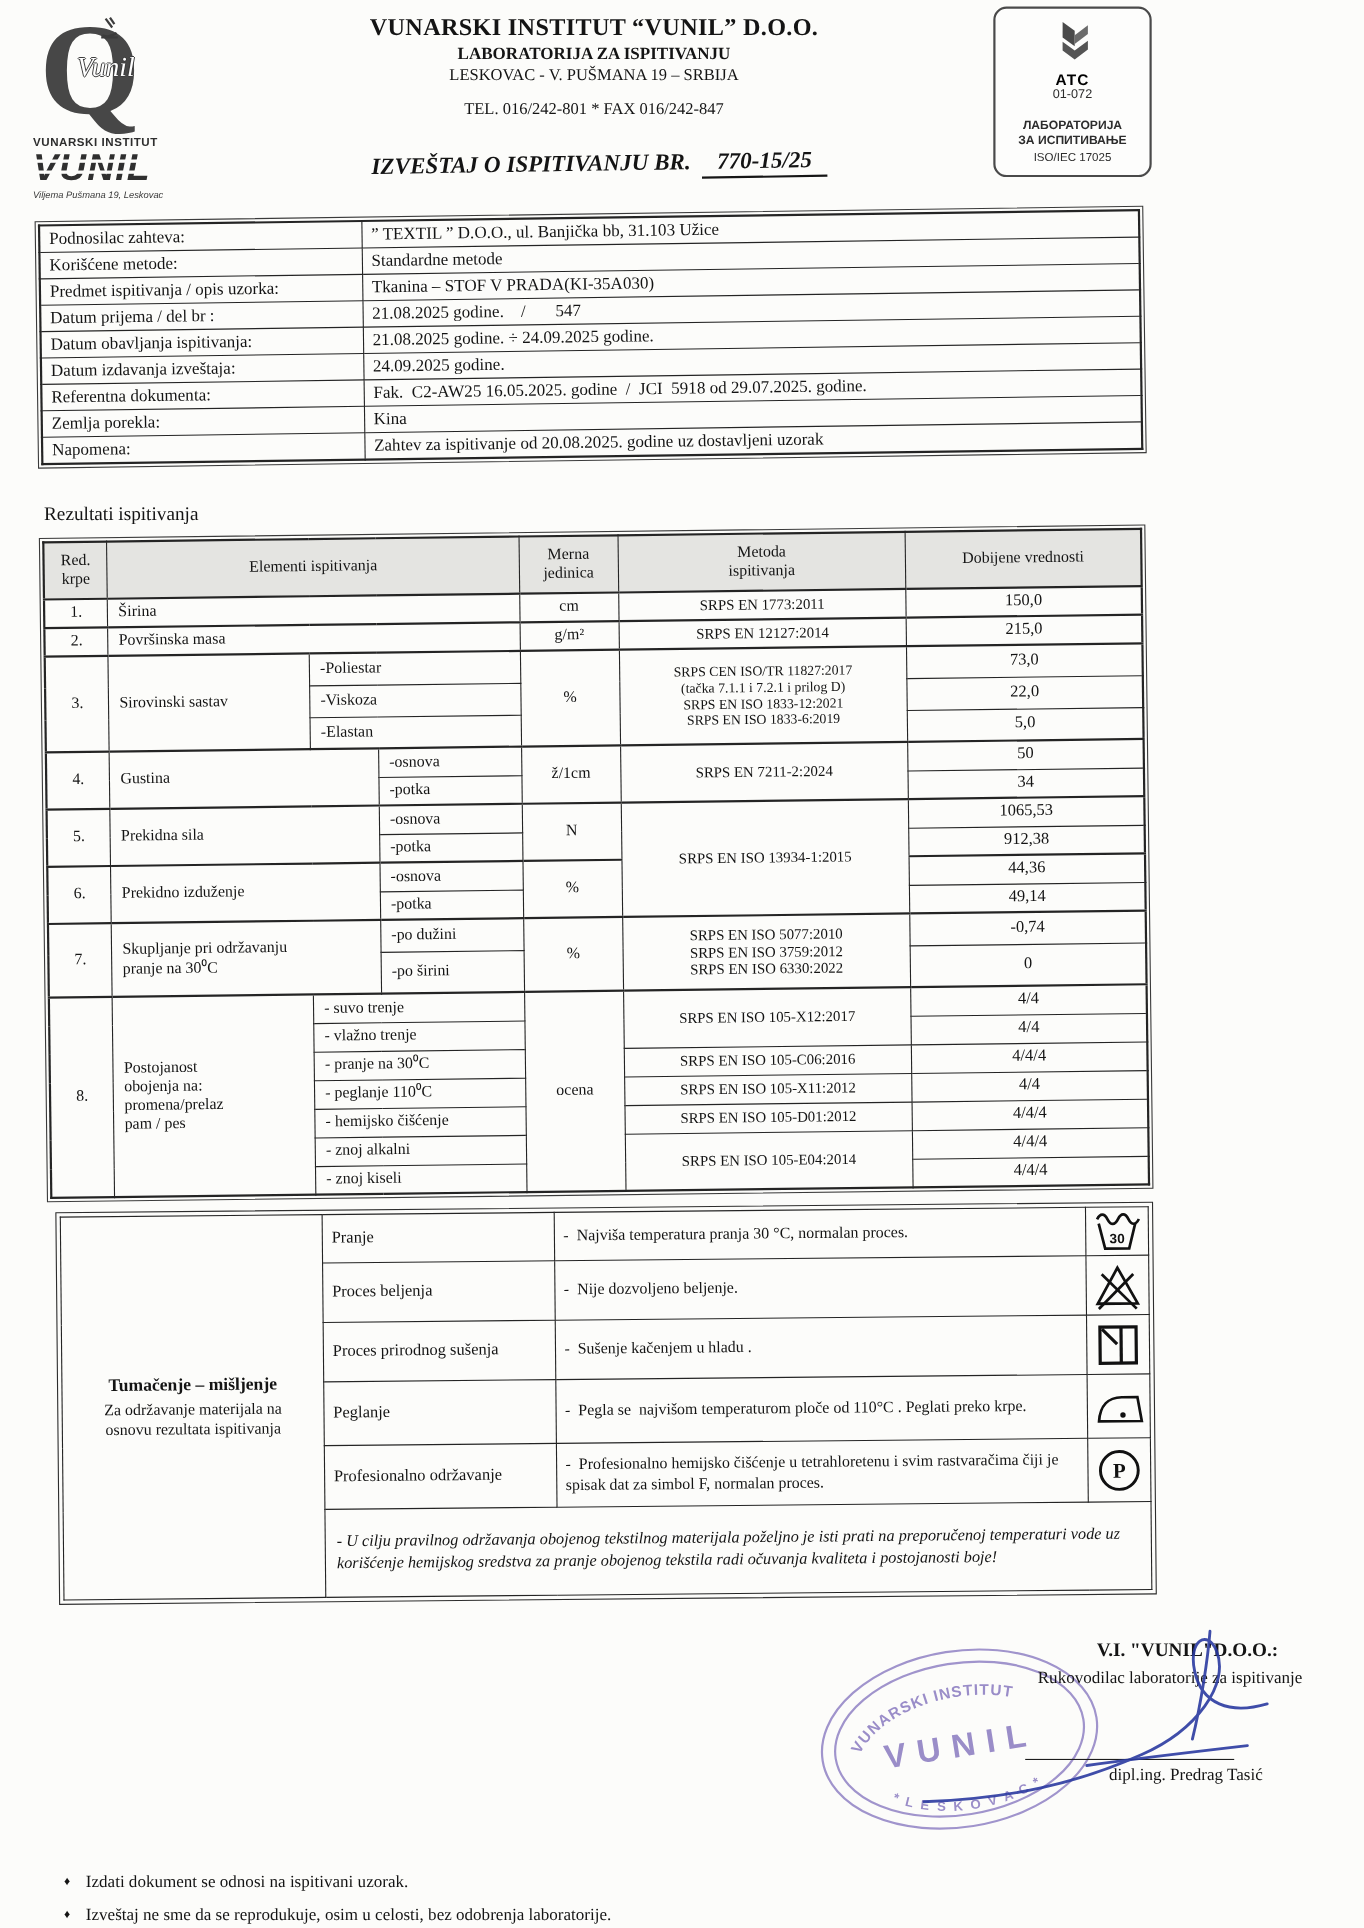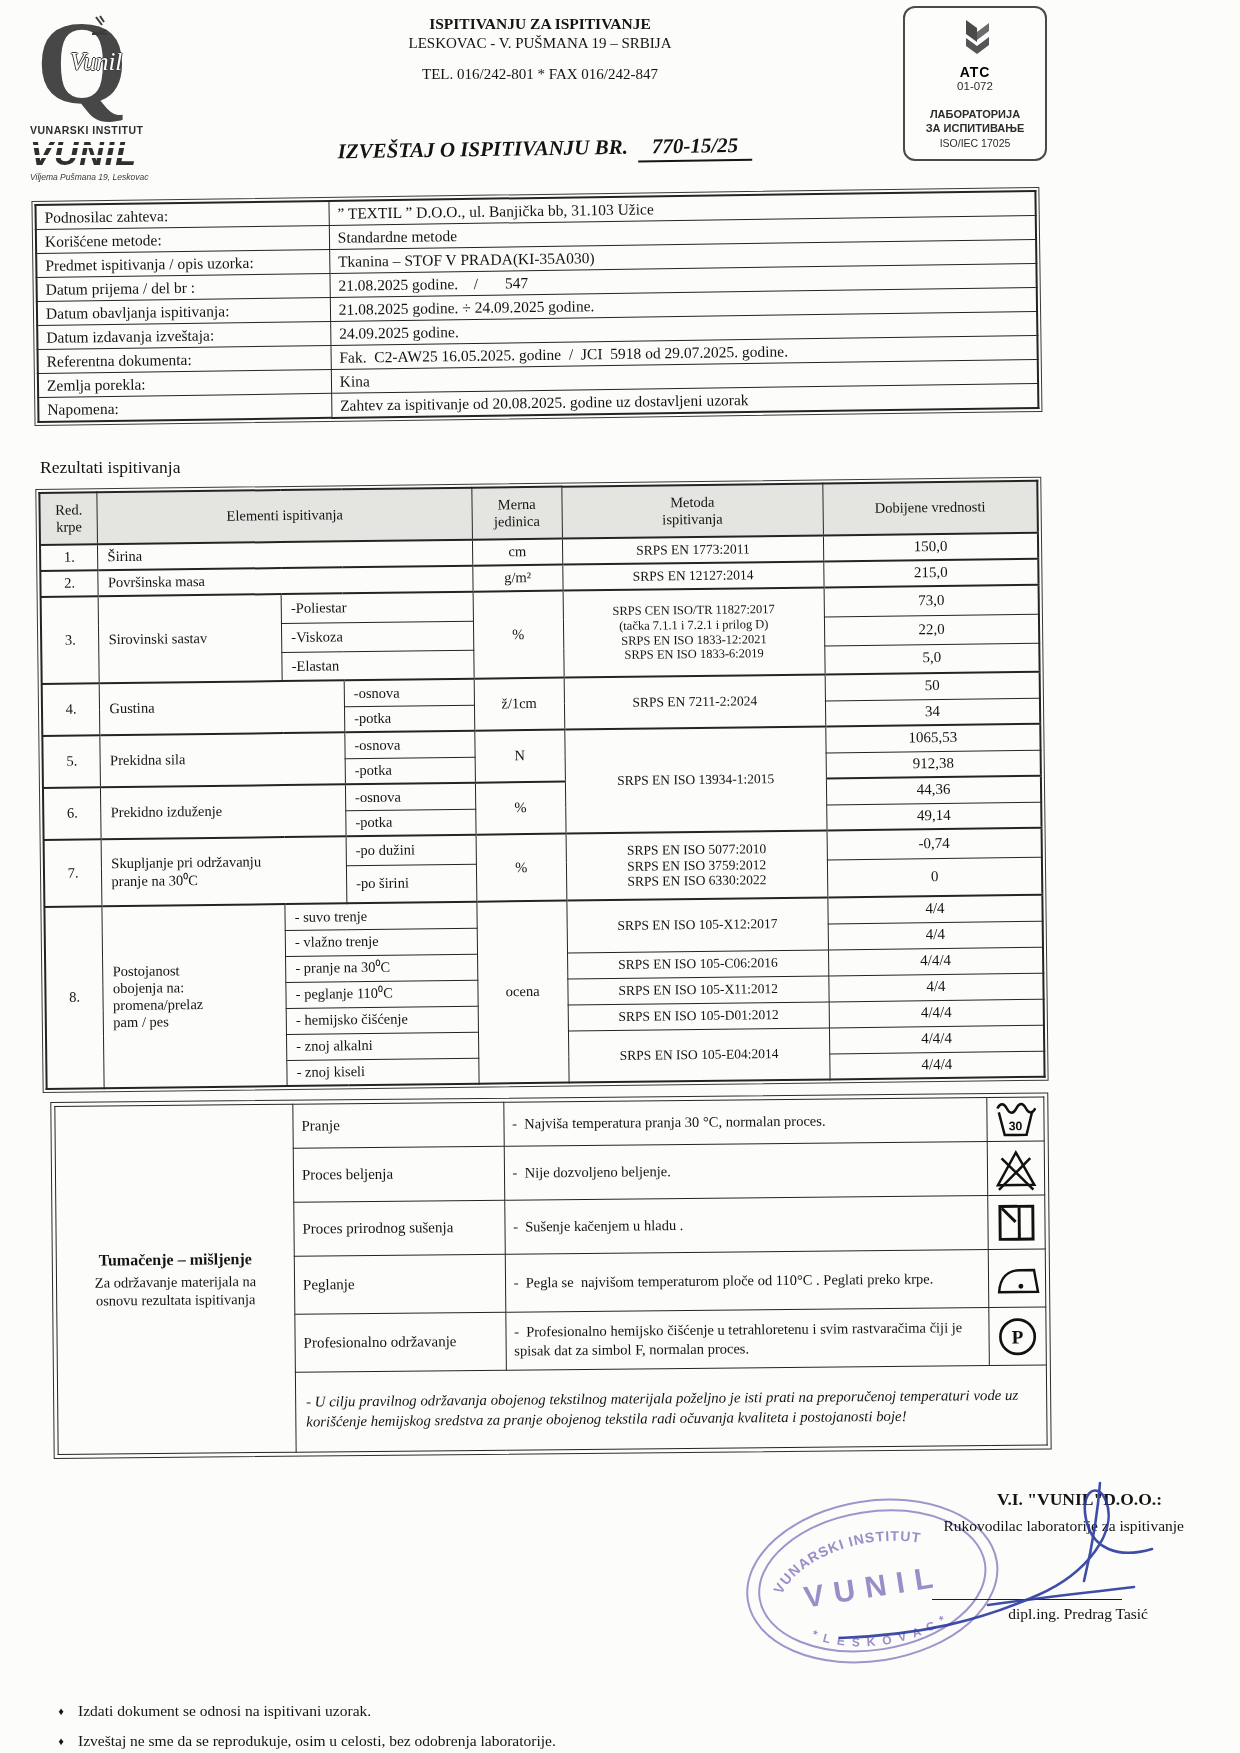--- a/index.html
+++ b/index.html
@@ -112,21 +112,22 @@
           </g>
         </svg>
         <span class="qscript">Vunil</span>
       </div>
       <div class="inst-line">VUNARSKI INSTITUT</div>
       <div class="vunil-stripes">VUNIL</div>
       <div class="logo-addr">Viljema Pušmana 19, Leskovac</div>
     </div>
 
     <div class="hc">
-      <div class="hc-lab">ISPITIVANJU ZA ISPITIVANJE</div>
+      <div class="hc-company">VUNARSKI INSTITUT “VUNIL” D.O.O.</div>
+      <div class="hc-lab">LABORATORIJA ZA ISPITIVANJU</div>
       <div class="hc-addr">LESKOVAC - V. PUŠMANA 19 – SRBIJA</div>
       <div class="hc-tel">TEL. 016/242-801 * FAX  016/242-847</div>
     </div>
 
     <div class="rpt">
       <span class="rpt-title">IZVEŠTAJ O ISPITIVANJU BR.</span>
       <span class="rpt-no">770-15/25</span>
     </div>
 
     <div class="badge">

